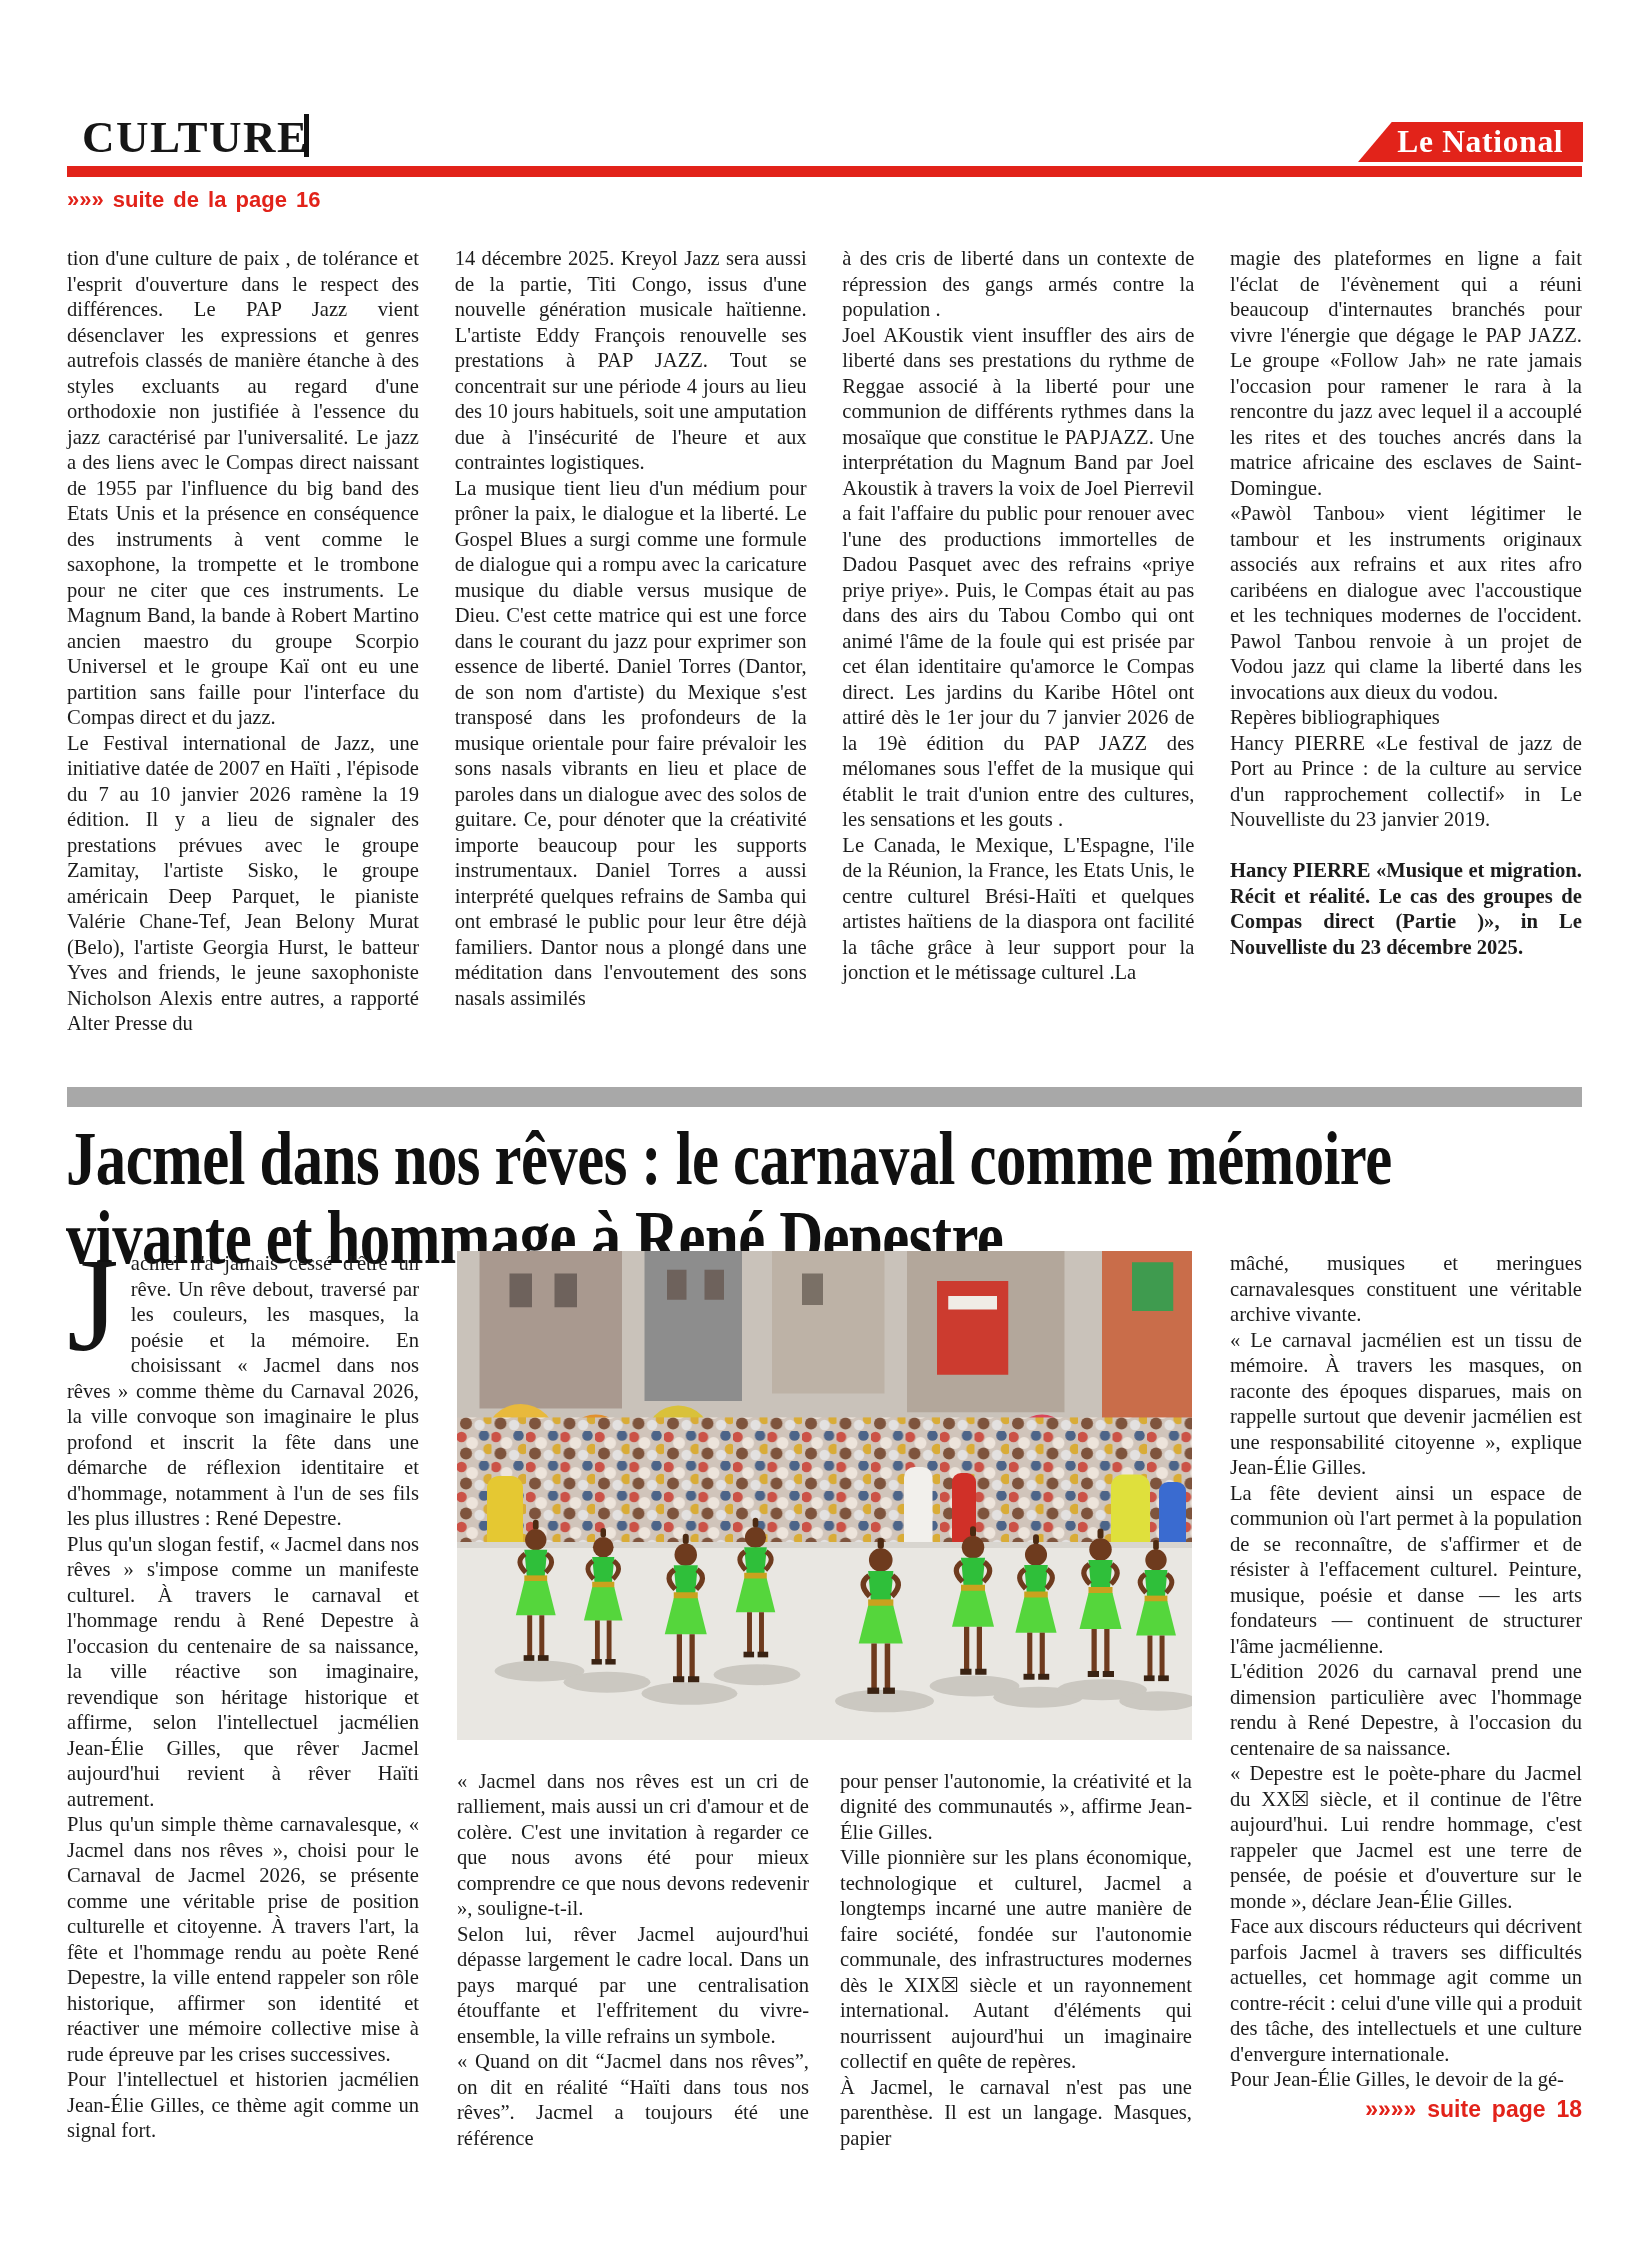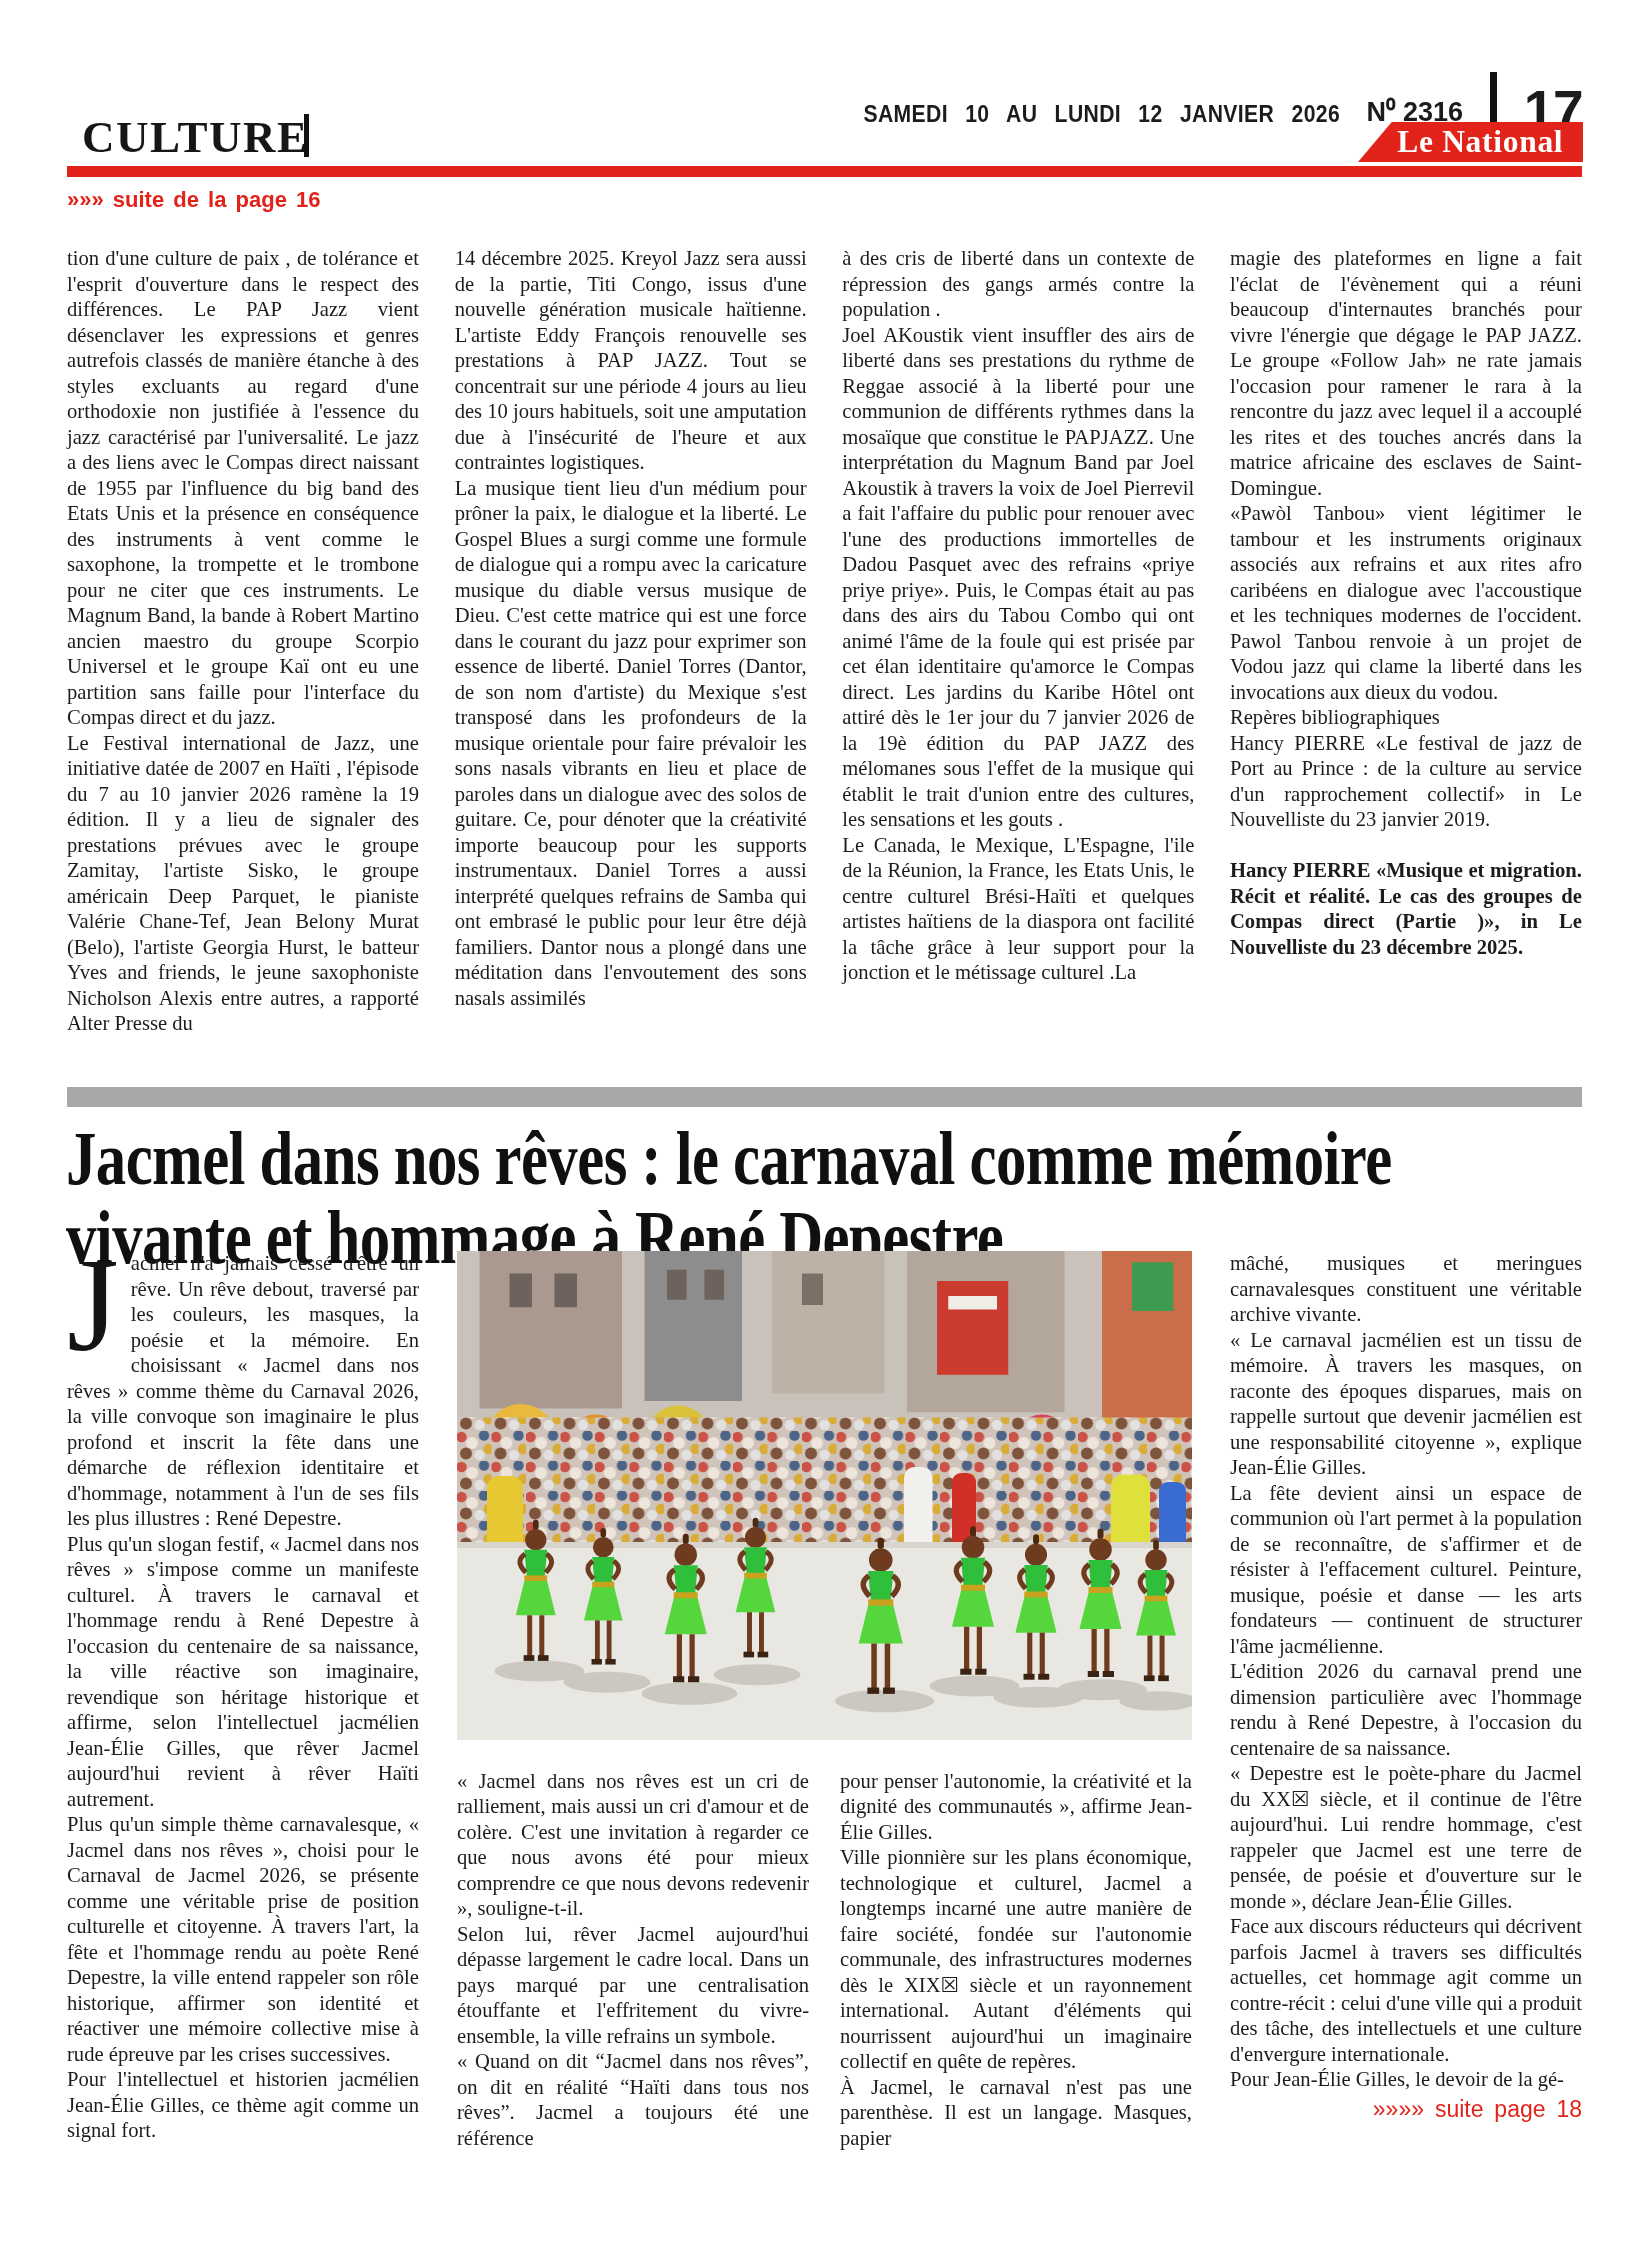--- a/index.html
+++ b/index.html
@@ -26,33 +26,27 @@
   .col p.bold-note{font-weight:700;margin-top:25.5px;}
   
   .grey-bar{position:absolute;top:1087px;left:67px;width:1515px;height:19.5px;background:#a8a8a8;}
   .headline-wrap{position:absolute;top:1119px;left:66px;width:1894px;transform:scaleX(.8);transform-origin:0 0;}
   .headline{font-family:"Liberation Serif",serif;font-weight:700;font-size:76px;line-height:1.04;letter-spacing:-0.7px;color:#101010;margin:0;}
   
   .article2{position:absolute;top:1251px;left:67px;width:1515px;display:grid;grid-template-columns:352px 735px 352px;justify-content:space-between;}
   .dropcap-col p:first-child::first-letter{float:left;font-size:133px;line-height:99px;padding:4.5px 12px 0 0;font-weight:500;color:#141414;}
   .photo-frame{width:735px;height:489px;overflow:hidden;}
   .center-cols{margin-top:28.5px;display:grid;grid-template-columns:352px 352px;justify-content:space-between;}
-  .suite-bottom{margin-top:3px;text-align:right;font-family:"Liberation Sans",sans-serif;font-weight:400;font-size:23px;word-spacing:4.5px;}
+  .suite-bottom{margin-top:3px;text-align:right;font-family:"Liberation Sans",sans-serif;font-weight:700;font-size:23px;word-spacing:4.5px;}
 </style>
 </head>
 <body>
 
 <div class="page">
 
-  <div class="masthead">
-    <div class="date-line">SAMEDI 10 AU LUNDI 12 JANVIER 2026</div>
-    <div class="issue-no">N⁰ 2316</div>
-    <div class="page-divider"></div>
-    <div class="page-no">17</div>
-  </div>
 
   <div class="section-row">
     <span class="section-title">CULTURE</span>
   </div>
   <div class="section-bar"></div>
 
   <div class="red-rule" style="background: rgb(226, 35, 26);"></div>
   <div class="brand-banner" style="background: rgb(226, 35, 26);">
     <span>Le National</span>
   </div>

